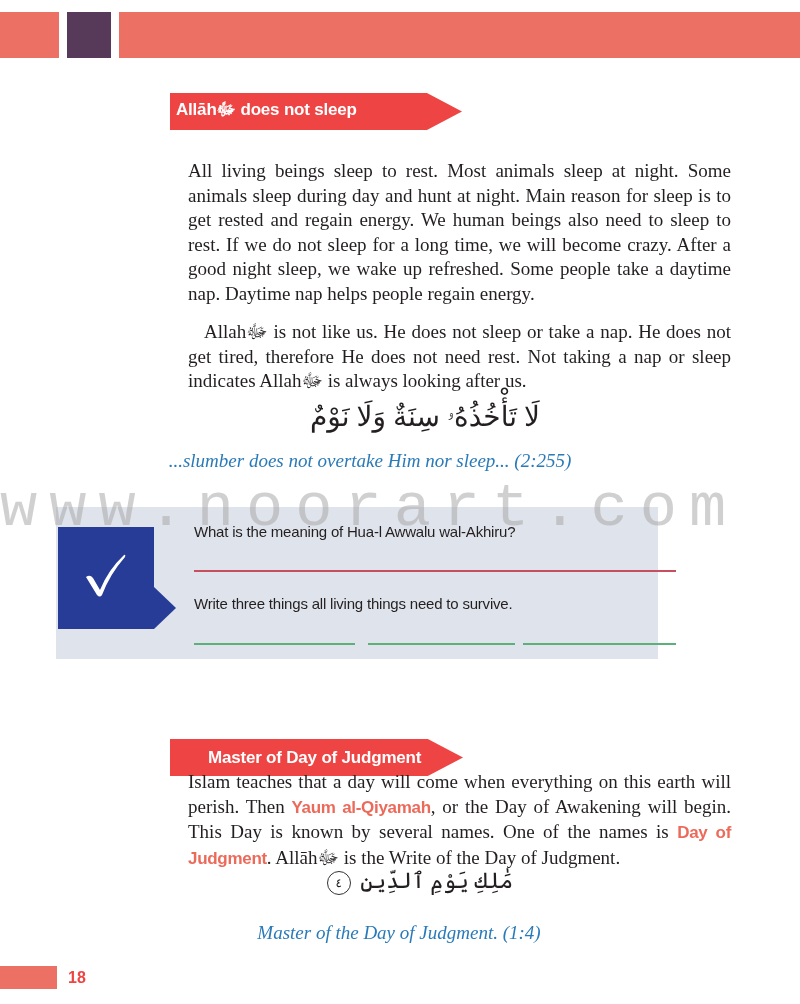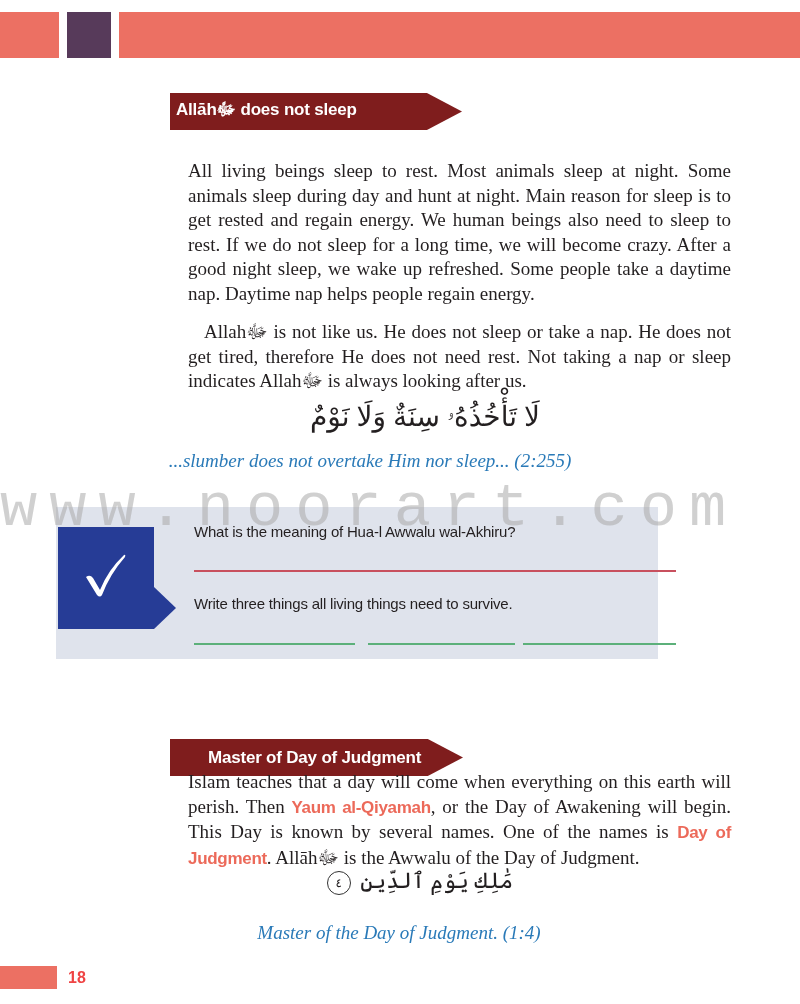--- a/index.html
+++ b/index.html
@@ -9,21 +9,21 @@
       font-family: "Liberation Serif", "DejaVu Serif", serif;
       color: #231f20;
     }
     .topbar { position: absolute; top: 12px; height: 46px; }
     .tb-left { left: 0; width: 59px; background: #ec7063; }
     .tb-mid { left: 67px; width: 44px; background: #573a5a; }
     .tb-right { left: 119px; width: 681px; background: #ec7063; }
 
     .heading-arrow {
       position: absolute; left: 170px; height: 37px;
-      background: #7f1d1d;
+      background: #ef4444;
       clip-path: polygon(0 0, 88% 0, 100% 50%, 88% 100%, 0 100%);
       color: #fff;
       font-family: "Liberation Sans", "DejaVu Sans", sans-serif;
       font-weight: bold; font-size: 17px;
       display: flex; align-items: center; padding-left: 6px;
       box-sizing: border-box; letter-spacing: -0.2px;
     }
     .heading-arrow.h1 { top: 93px; width: 292px; }
     .heading-arrow.h2 { top: 739px; width: 293px; padding-left: 38px; }
 
@@ -132,21 +132,21 @@
 <div class="answer-line green g1"></div>
 <div class="answer-line green g2"></div>
 <div class="answer-line green g3"></div>
 
 <div class="watermark">www.noorart.com</div>
 
 <div class="heading-arrow h2">
   <span>Master of Day of Judgment</span>
 </div>
 
-<p class="para p3"><span>Islam teaches that a day will come when everything on this earth will perish. Then </span><span class="hl">Yaum al-Qiyamah</span><span>, or the Day of Awakening will begin. This Day is known by several names. One of the names is </span><span class="hl">Day of Judgment</span><span>. Allāhﷻ is the Awwalu of the Day of Judgment.</span></p>
+<p class="para p3"><span>Islam teaches that a day will come when everything on this earth will perish. Then </span><span class="hl">Yaum al-Qiyamah</span><span>, or the Day of Awakening will begin. This Day is known by several names. One of the names is </span><span class="hl">Day of Judgment</span><span>. Allāhﷻ is the Write of the Day of Judgment.</span></p>
 
 <div class="arabic a2">
   <span>مَٰلِكِ يَوْمِ ٱلدِّينِ</span>
   <span class="ayah-num">٤</span>
 </div>
 <div class="translation t2">Master of the Day of Judgment. (1:4)</div>
 
 <div class="footer-bar"></div>
 <div class="page-number">18</div>
 

